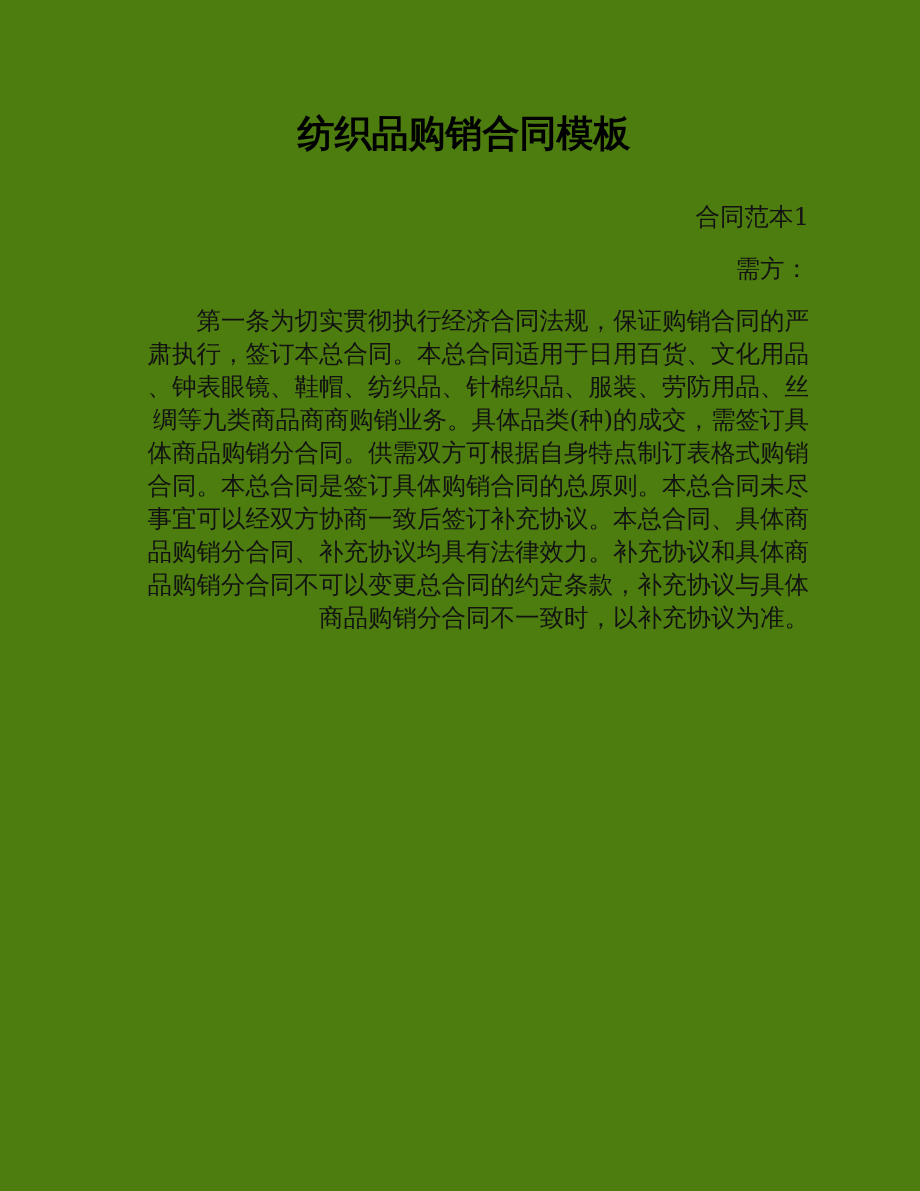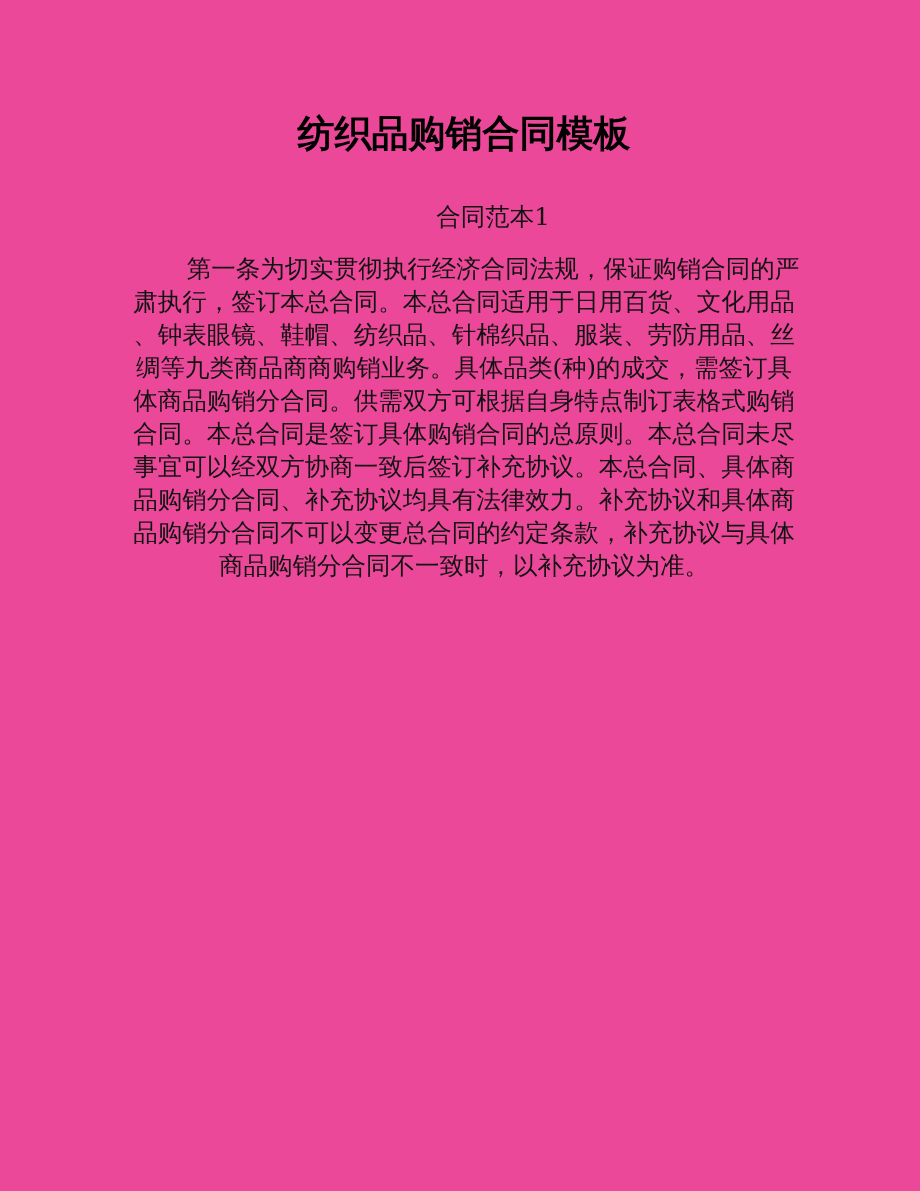--- a/index.html
+++ b/index.html
@@ -11,52 +11,53 @@
     width: 920px;
     height: 1191px;
     overflow: hidden;
     font-family: "Liberation Serif", serif;
   }
   .page {
     box-sizing: border-box;
     width: 920px;
     height: 1191px;
     padding: 112px 111px 0 119px;
-    background: #ec4899;
+    background: #4d7c0f;
   }
   .doc-title {
     margin: 0 0 44px 0;
     font-family: "DejaVu Sans", sans-serif;
     font-weight: bold;
     font-size: 37px;
     line-height: 44px;
     text-align: center;
     color: #000000;
     letter-spacing: 0px;
   }
   .para {
     margin: 0 0 19px 0;
     font-family: "DejaVu Serif", "Liberation Serif", serif;
     font-size: 24.5px;
     line-height: 33px;
     color: #121212;
     text-indent: 58px;
     white-space: pre-line;
-    text-align: center;
+    text-align: right;
   }
 </style>
 </head>
 <body>
 
 <div class="page">
   <h1 class="doc-title">纺织品购销合同模板</h1>
 
   <p class="para">合同范本1</p>
 
 
+  <p class="para">需方：</p>
 
   <p class="para">第一条为切实贯彻执行经济合同法规，保证购销合同的严
 肃执行，签订本总合同。本总合同适用于日用百货、文化用品
 、钟表眼镜、鞋帽、纺织品、针棉织品、服装、劳防用品、丝
 绸等九类商品商商购销业务。具体品类(种)的成交，需签订具
 体商品购销分合同。供需双方可根据自身特点制订表格式购销
 合同。本总合同是签订具体购销合同的总原则。本总合同未尽
 事宜可以经双方协商一致后签订补充协议。本总合同、具体商
 品购销分合同、补充协议均具有法律效力。补充协议和具体商
 品购销分合同不可以变更总合同的约定条款，补充协议与具体

